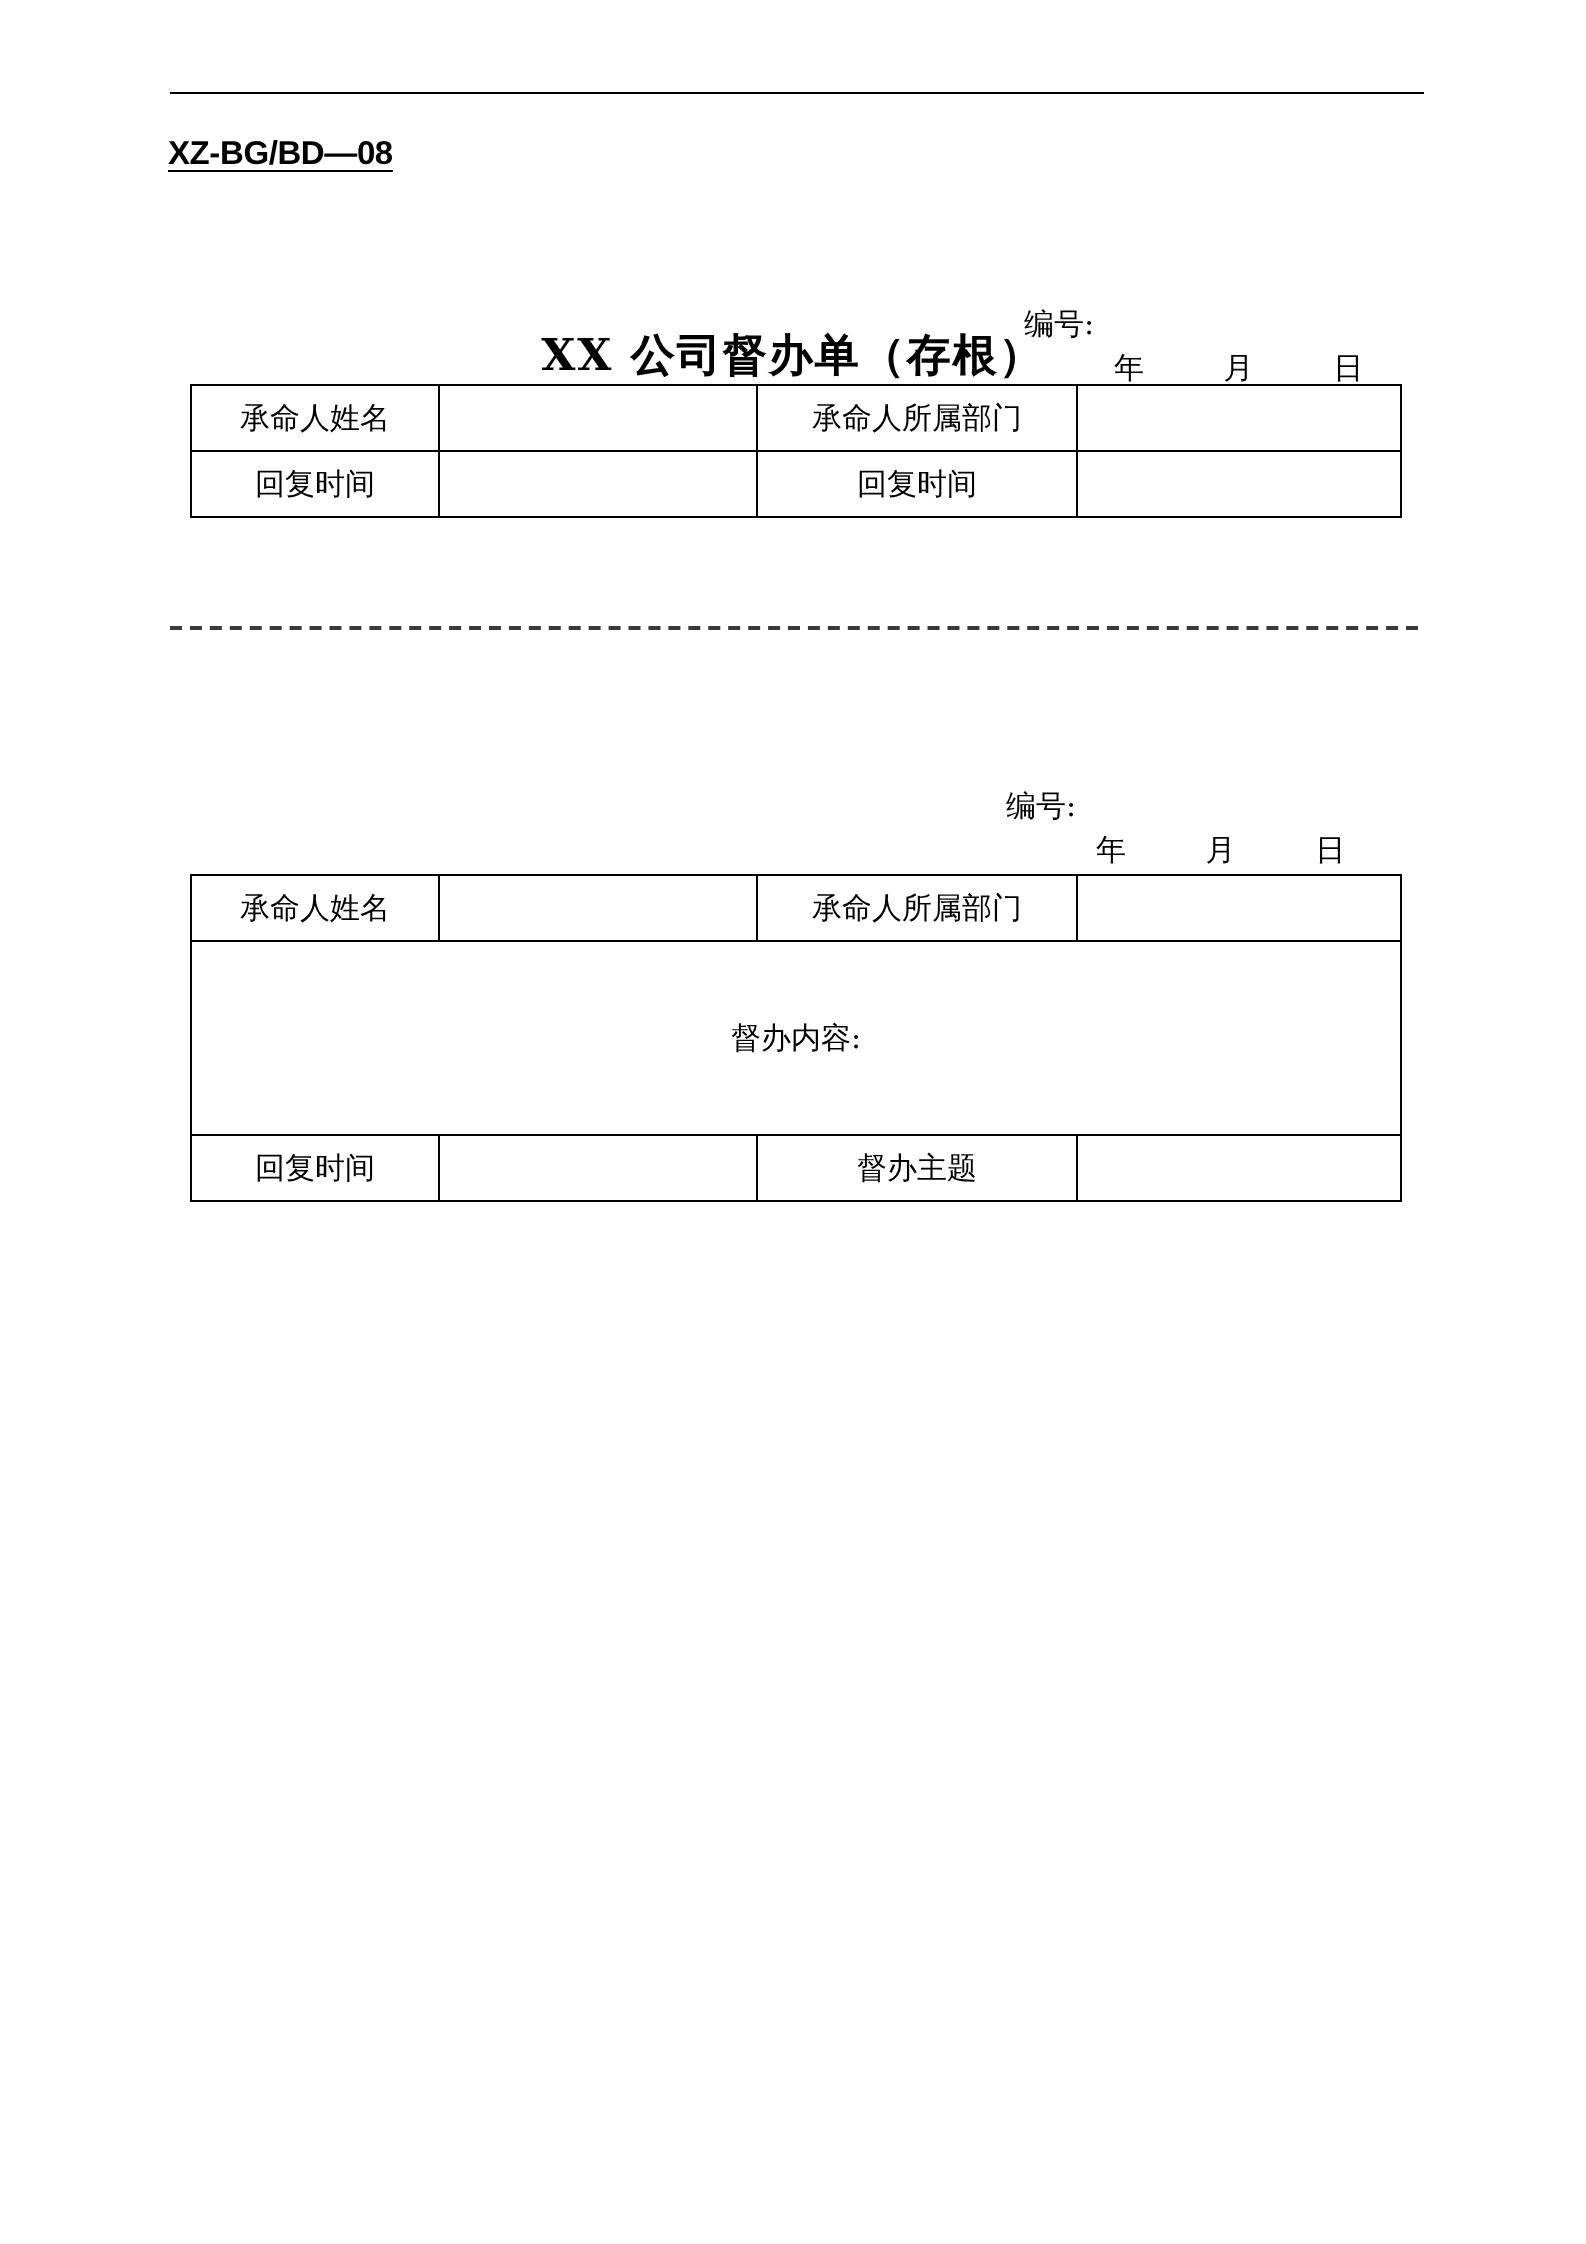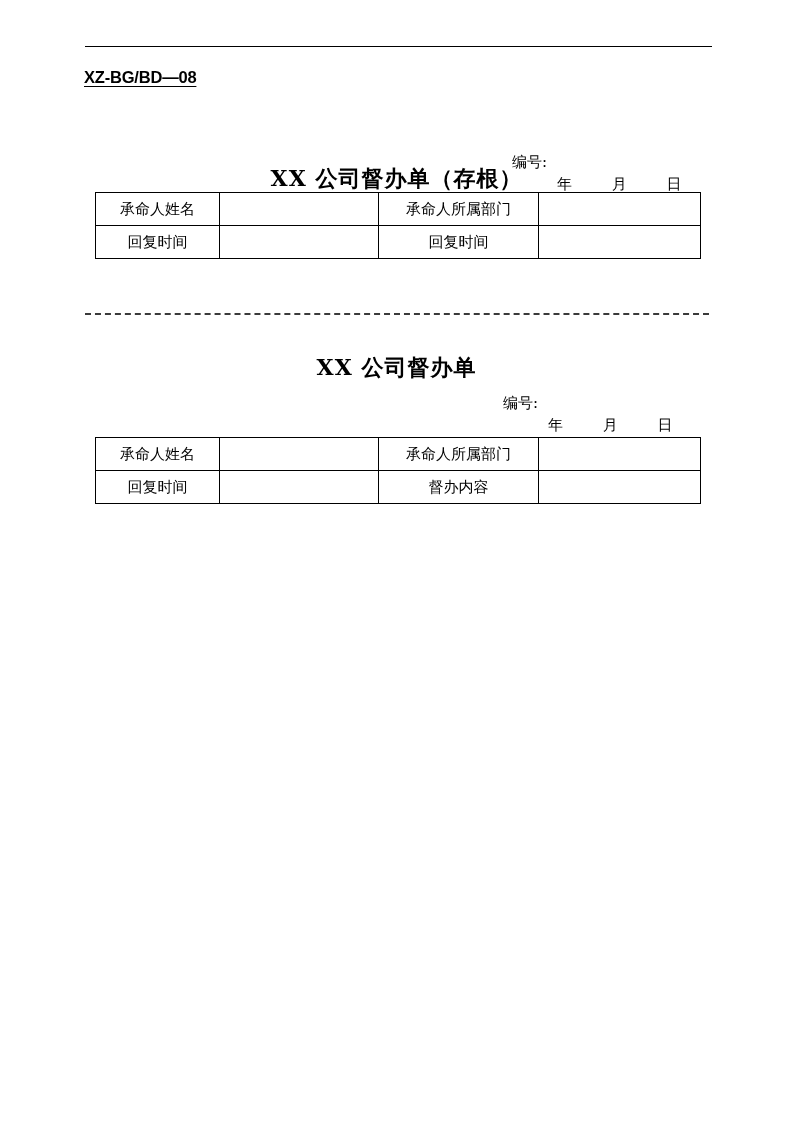--- a/index.html
+++ b/index.html
@@ -175,21 +175,20 @@
         <td>回复时间</td>
         <td class="cell-blank"></td>
         <td>回复时间</td>
         <td class="cell-blank"></td>
       </tr>
     </tbody>
   </table>
 
   <div class="cut-line"></div>
 
-  <div class="form-title title-2">XX 公司督办单</div>
 
   <div class="meta-block meta-2">
     <span class="meta-no">编号:</span>
     <span class="meta-ymd">
       <span>年</span>
       <span>月</span>
       <span>日</span>
     </span>
   </div>
 
@@ -200,22 +199,25 @@
       <col class="col-label2">
         <col class="col-input2">
     </colgroup>
     <tbody>
       <tr class="row-std">
         <td>承命人姓名</td>
         <td class="cell-blank"></td>
         <td>承命人所属部门</td>
         <td class="cell-blank"></td>
       </tr>
+      <tr>
+        <td class="cell-content" colspan="4">督办内容:</td>
+      </tr>
       <tr class="row-std">
         <td>回复时间</td>
         <td class="cell-blank"></td>
-        <td>督办内容</td>
+        <td>督办主题</td>
         <td class="cell-blank"></td>
       </tr>
     </tbody>
   </table>
 
 </div>
 
 </body></html>

